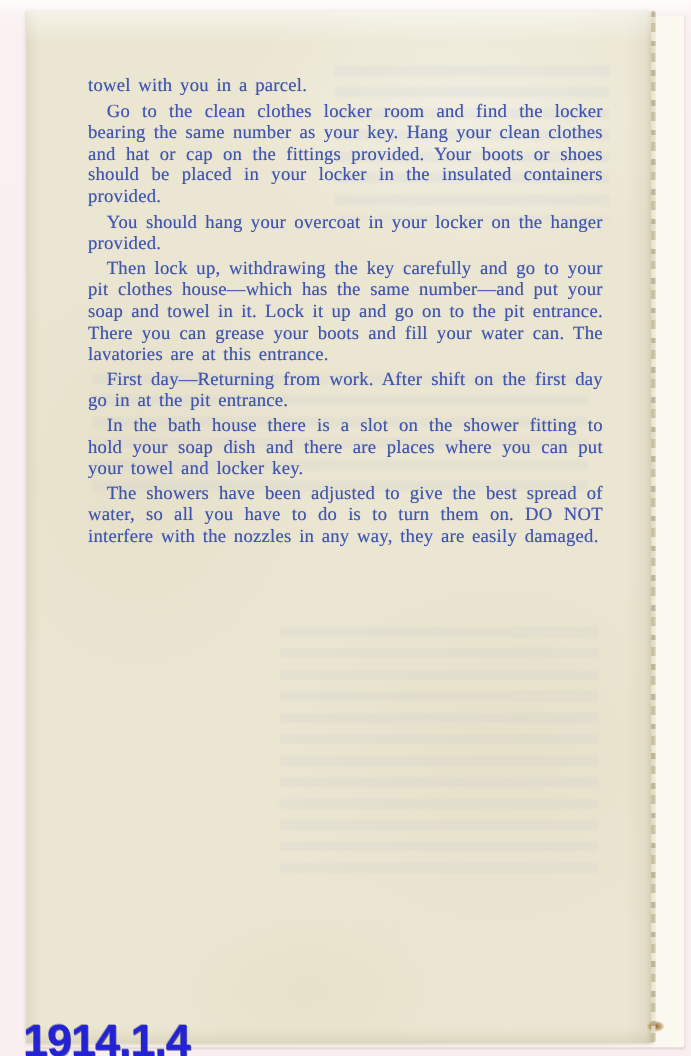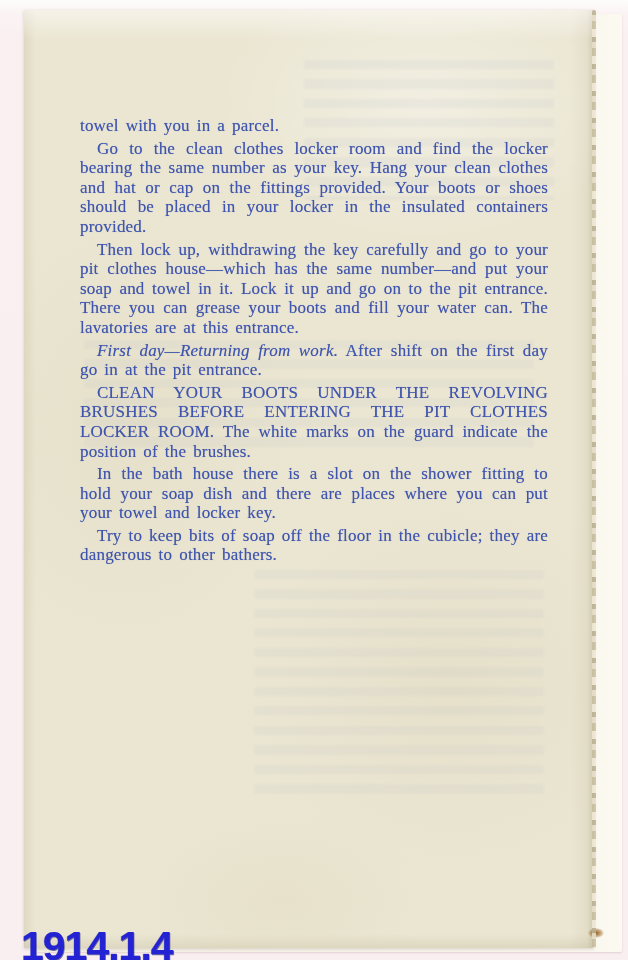--- a/index.html
+++ b/index.html
@@ -50,23 +50,23 @@
   }
   .text-block{
     position:absolute;left:56px;top:58px;width:468px;
     color:#3f55ae;font-size:17px;line-height:19.6px;text-align:justify;
   }
   .para{
     margin:0 0 3px 0;text-indent:17px;
     word-spacing:2.5px;letter-spacing:0.2px;
     text-shadow:0 0 0.7px rgba(63,85,174,0.55);
   }
-  .no-indent{text-indent:0;margin-top:48px;}
+  .no-indent{text-indent:0;}
   .deep-indent{text-indent:36px;}
-  .lead-italic{font-style:italic;}
+  .lead-italic{}
   .stain{
     position:absolute;left:564px;top:918px;width:16px;height:10px;border-radius:50%;
     background:radial-gradient(ellipse at center,#96621f 0%,rgba(150,98,31,0.5) 45%,rgba(150,98,31,0) 75%);
   }
   .catalog{
     position:absolute;left:21px;top:906px;
     font-family:"Liberation Sans","DejaVu Sans",sans-serif;
     font-weight:700;font-size:41px;line-height:1;letter-spacing:-1px;
     color:#2323d3;
     text-shadow:0.6px 0.6px 0 rgba(12,12,110,0.55), -0.5px -0.5px 0 rgba(12,12,110,0.3);
@@ -82,23 +82,23 @@
 
 <div class="page">
 
   <div class="ghost" style="left:280px;top:50px;width:250px;height:140px;"></div>
   <div class="ghost" style="left:60px;top:330px;width:450px;height:110px;opacity:.8;"></div>
   <div class="ghost" style="left:230px;top:560px;width:290px;height:230px;opacity:.9;"></div>
 
   <div class="text-block">
     <p class="para no-indent"><span class="lead-italic"></span><span>towel with you in a parcel.</span></p>
     <p class="para"><span class="lead-italic"></span><span>Go to the clean clothes locker room and find the locker bearing the same number as your key. Hang your clean clothes and hat or cap on the fittings pro­vided. Your boots or shoes should be placed in your locker in the insulated containers provided.</span></p>
+    <p class="para"><span class="lead-italic"></span><span>You should hang your overcoat in your locker on the hanger provided.</span></p>
     <p class="para"><span class="lead-italic"></span><span>Then lock up, withdrawing the key carefully and go to your pit clothes house—which has the same number—and put your soap and towel in it. Lock it up and go on to the pit entrance. There you can grease your boots and fill your water can. The lava­tories are at this entrance.</span></p>
     <p class="para"><span class="lead-italic">First day—Returning from work.</span><span> After shift on the first day go in at the pit entrance.</span></p>
-    <p class="para"><span class="lead-italic"></span><span>CLEAN YOUR BOOTS UNDER THE REVOLV­ING BRUSHES BEFORE ENTERING THE PIT CLOTHES LOCKER ROOM. The white marks on the guard indicate the position of the brushes.</span></p>
     <p class="para"><span class="lead-italic"></span><span>In the bath house there is a slot on the shower fitting to hold your soap dish and there are places where you can put your towel and locker key.</span></p>
-    <p class="para"><span class="lead-italic"></span><span>Try to keep bits of soap off the floor in the cubicle; they are dangerous to other bathers.</span></p>
+    <p class="para"><span class="lead-italic"></span><span>The showers have been adjusted to give the best spread of water, so all you have to do is to turn them on. DO NOT interfere with the nozzles in any way, they are easily damaged.</span></p>
   </div>
 
   <div class="stain"></div>
 </div>
 
 <div class="catalog">1914.1.4</div>
 
 </body></html>

